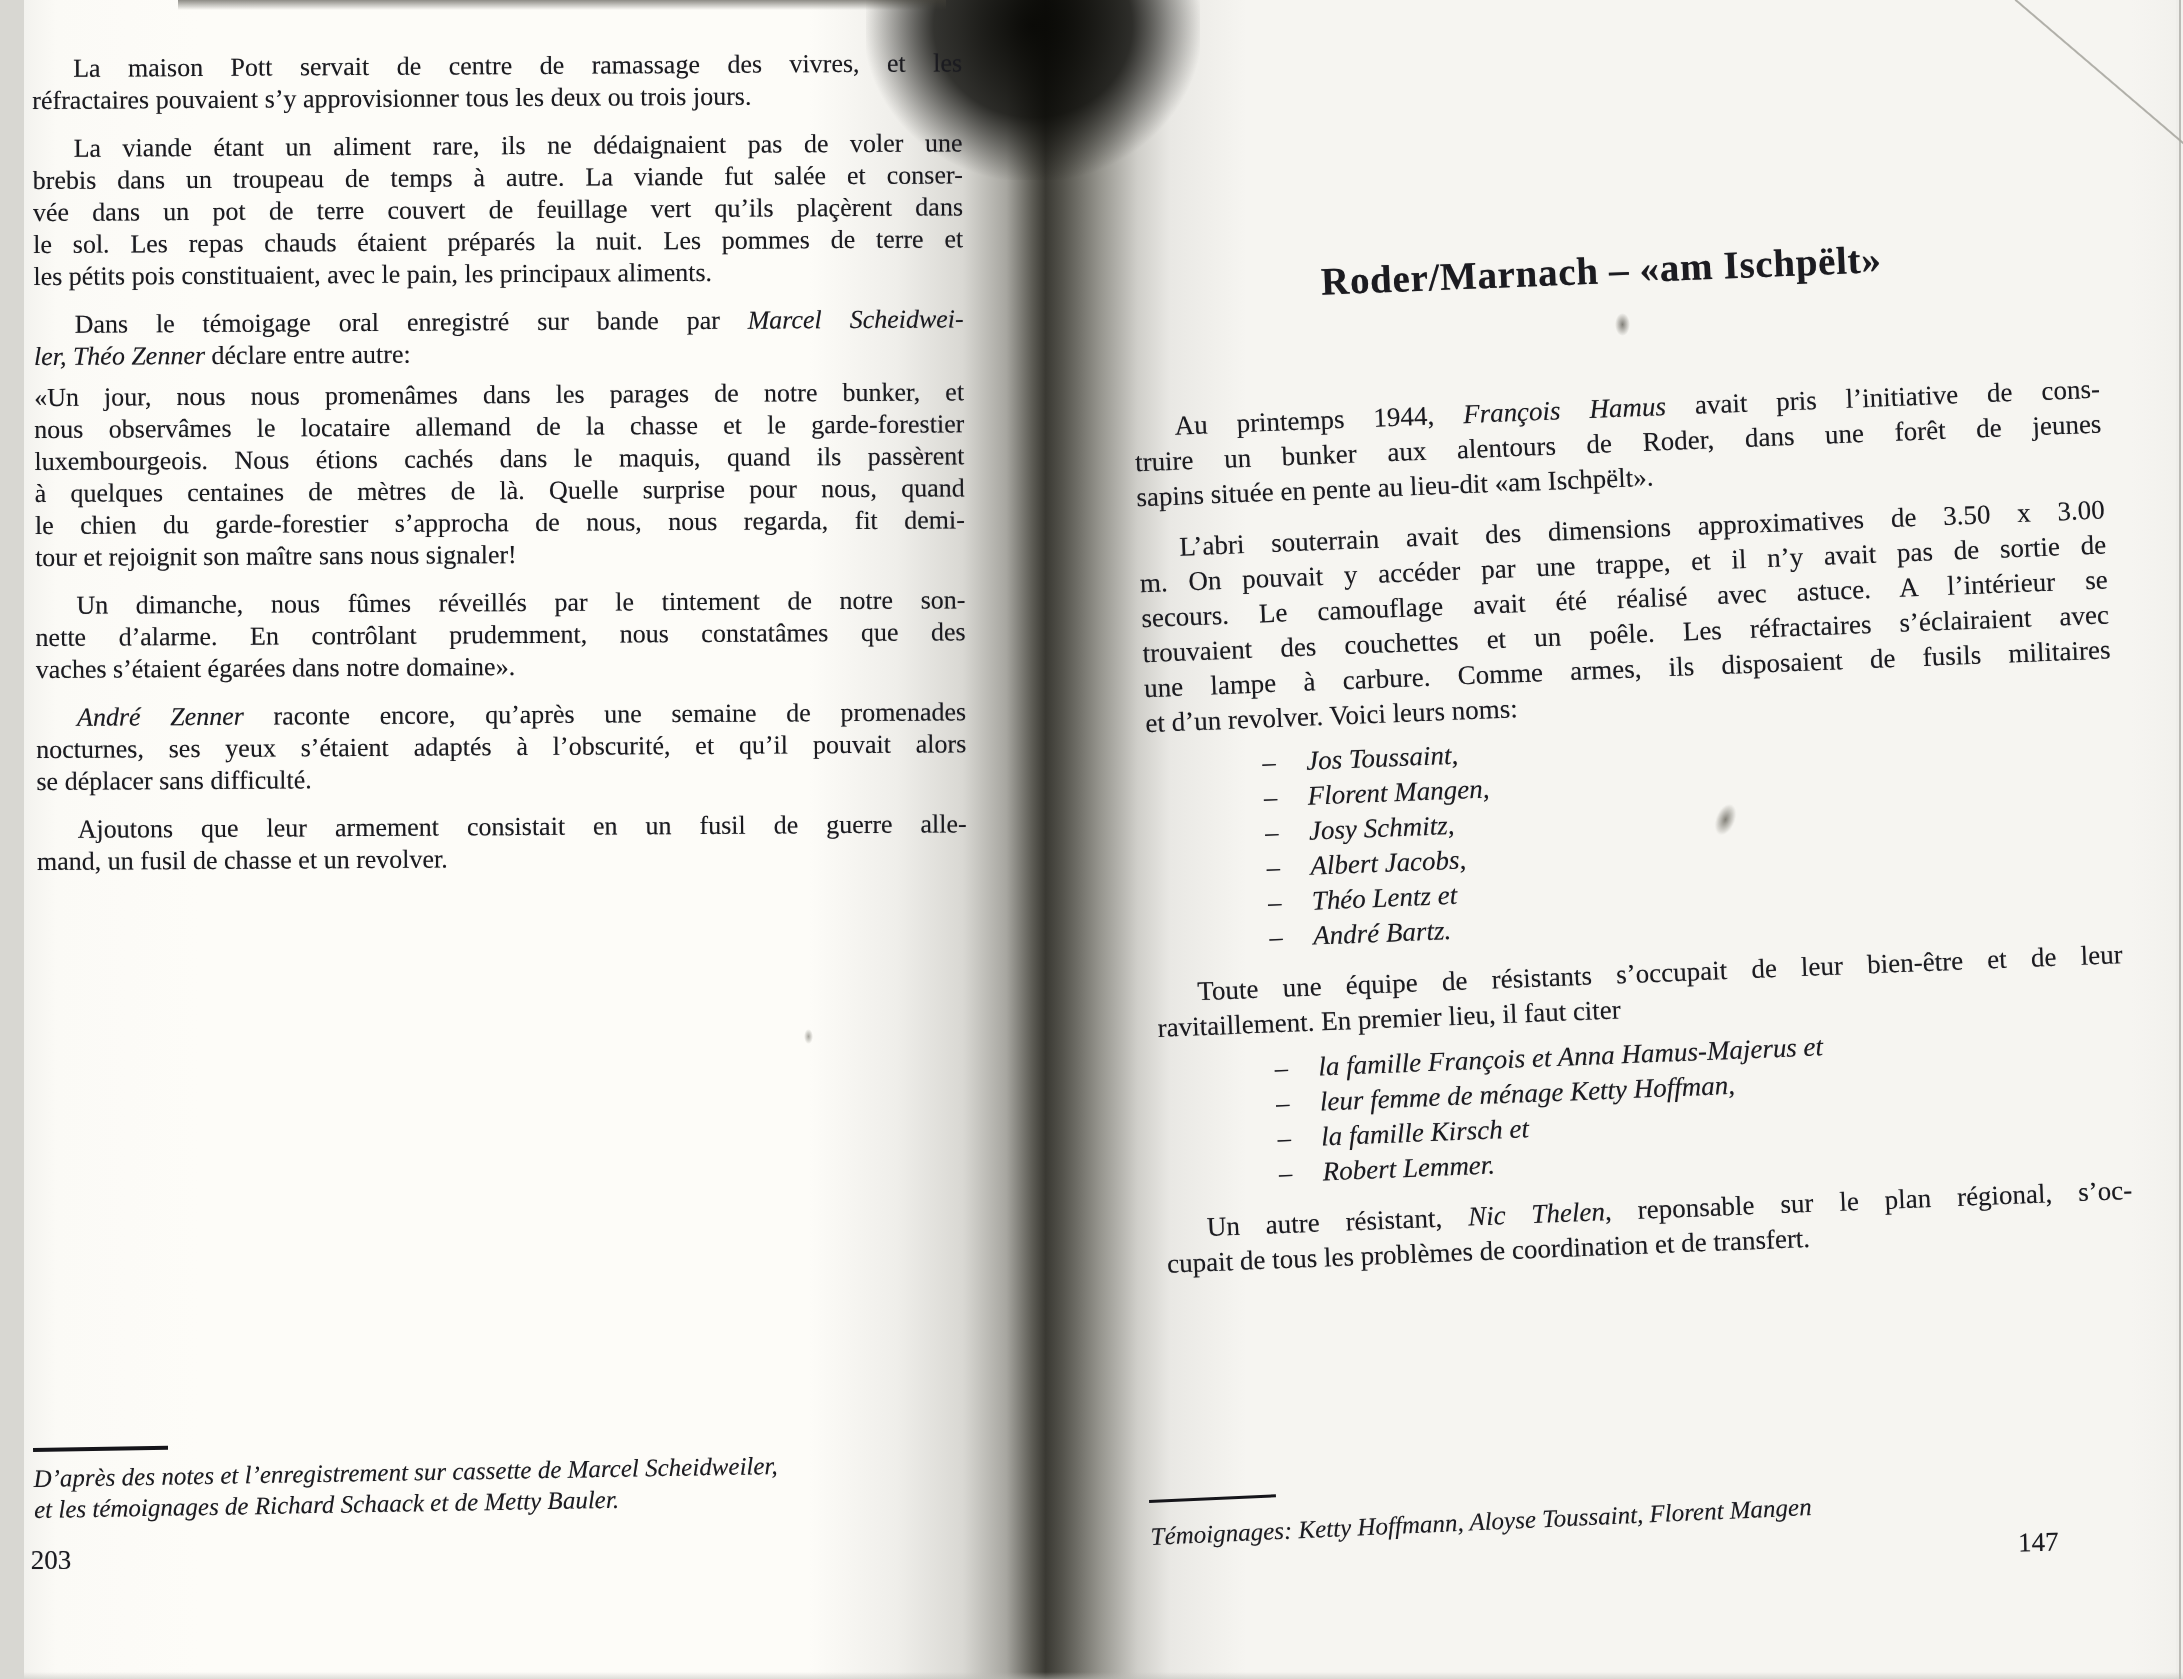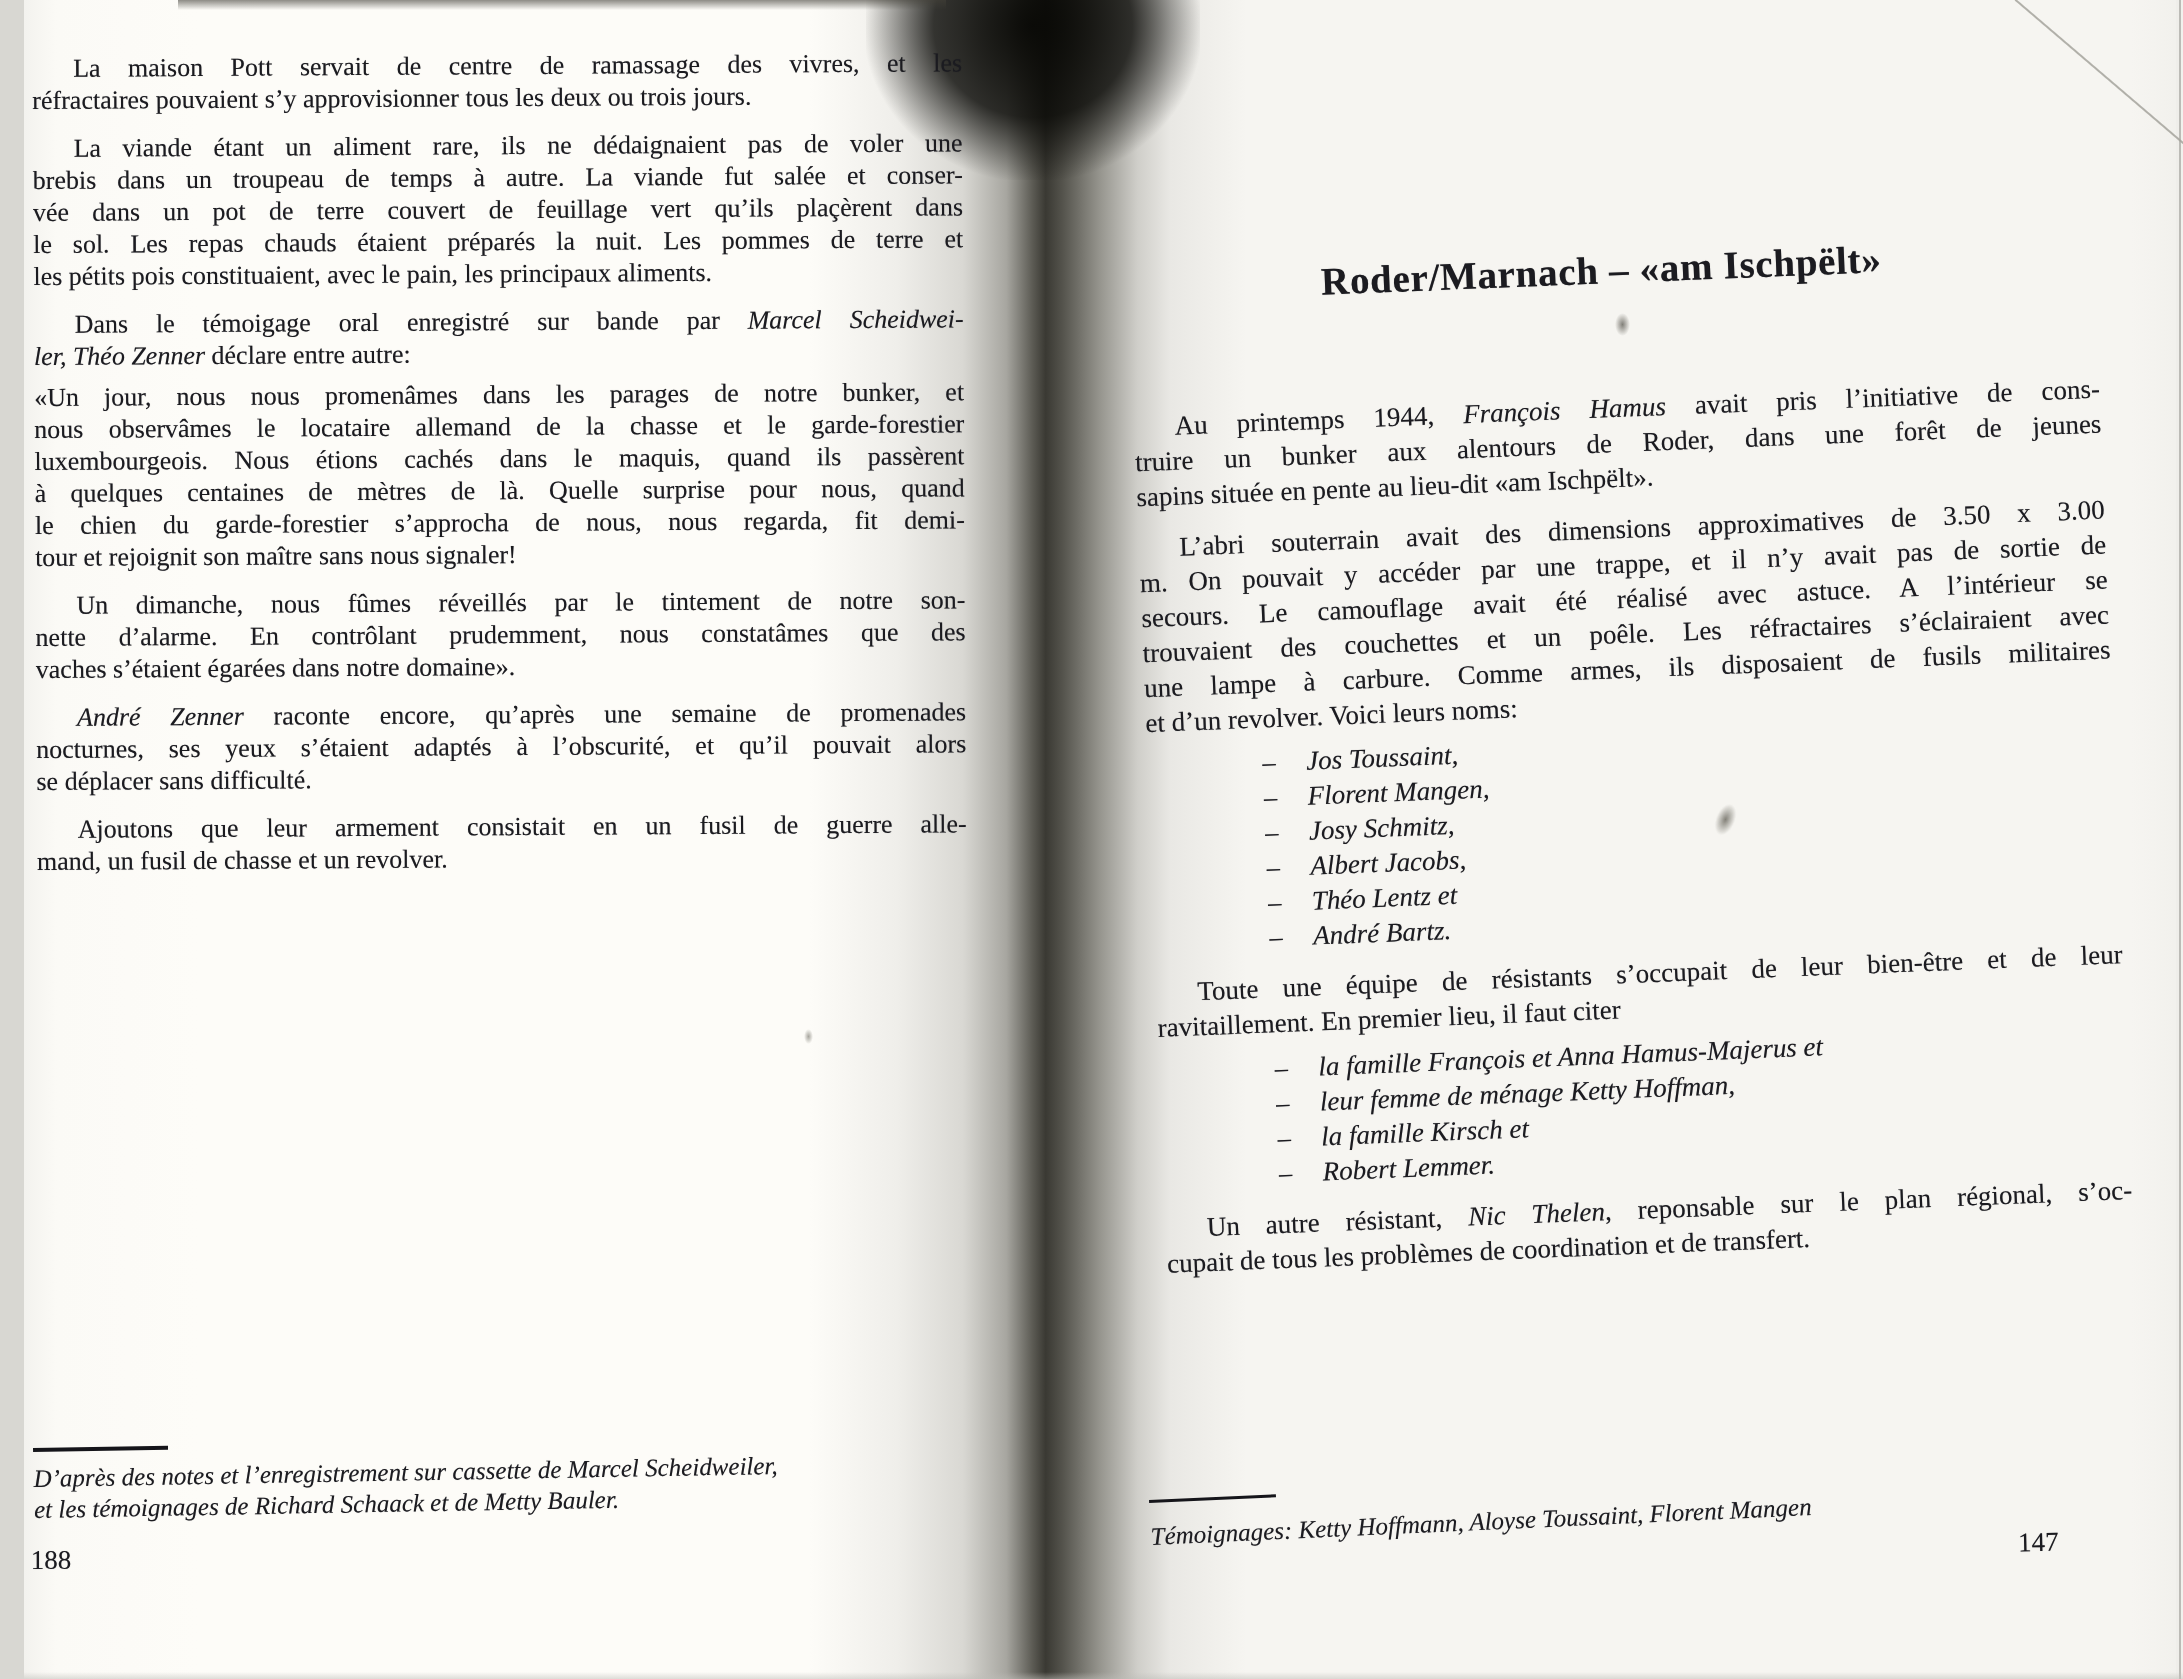--- a/index.html
+++ b/index.html
@@ -132,21 +132,21 @@
     </div>
 
   <div class="footnote" id="left-footnote">
     <div class="fn-rule"></div>
     <div id="left-footnote-lines">
         <div class="fn-line"><span>D’après des notes et l’enregistrement sur cassette de Marcel Scheidweiler,</span></div>
         <div class="fn-line"><span>et les témoignages de Richard Schaack et de Metty Bauler.</span></div>
       </div>
   </div>
 
-  <div class="pagenum" id="left-pagenum">188</div>
+  <div class="pagenum" id="left-pagenum">203</div>
 
   <div id="right-content">
     <div id="right-heading">Roder/Marnach – «am Ischpëlt»</div>
     <div class="page-text-flow" id="right-text" style="position:relative;">
         <div class="para ind">
           <div class="line"><span>Au printemps 1944, </span><span class="it">François Hamus</span><span> avait pris l’initiative de cons-</span></div>
           <div class="line"><span>truire un bunker aux alentours de Roder, dans une forêt de jeunes</span></div>
           <div class="line last"><span>sapins située en pente au lieu-dit «am Ischpëlt».</span></div>
         </div>
         <div class="para ind">

